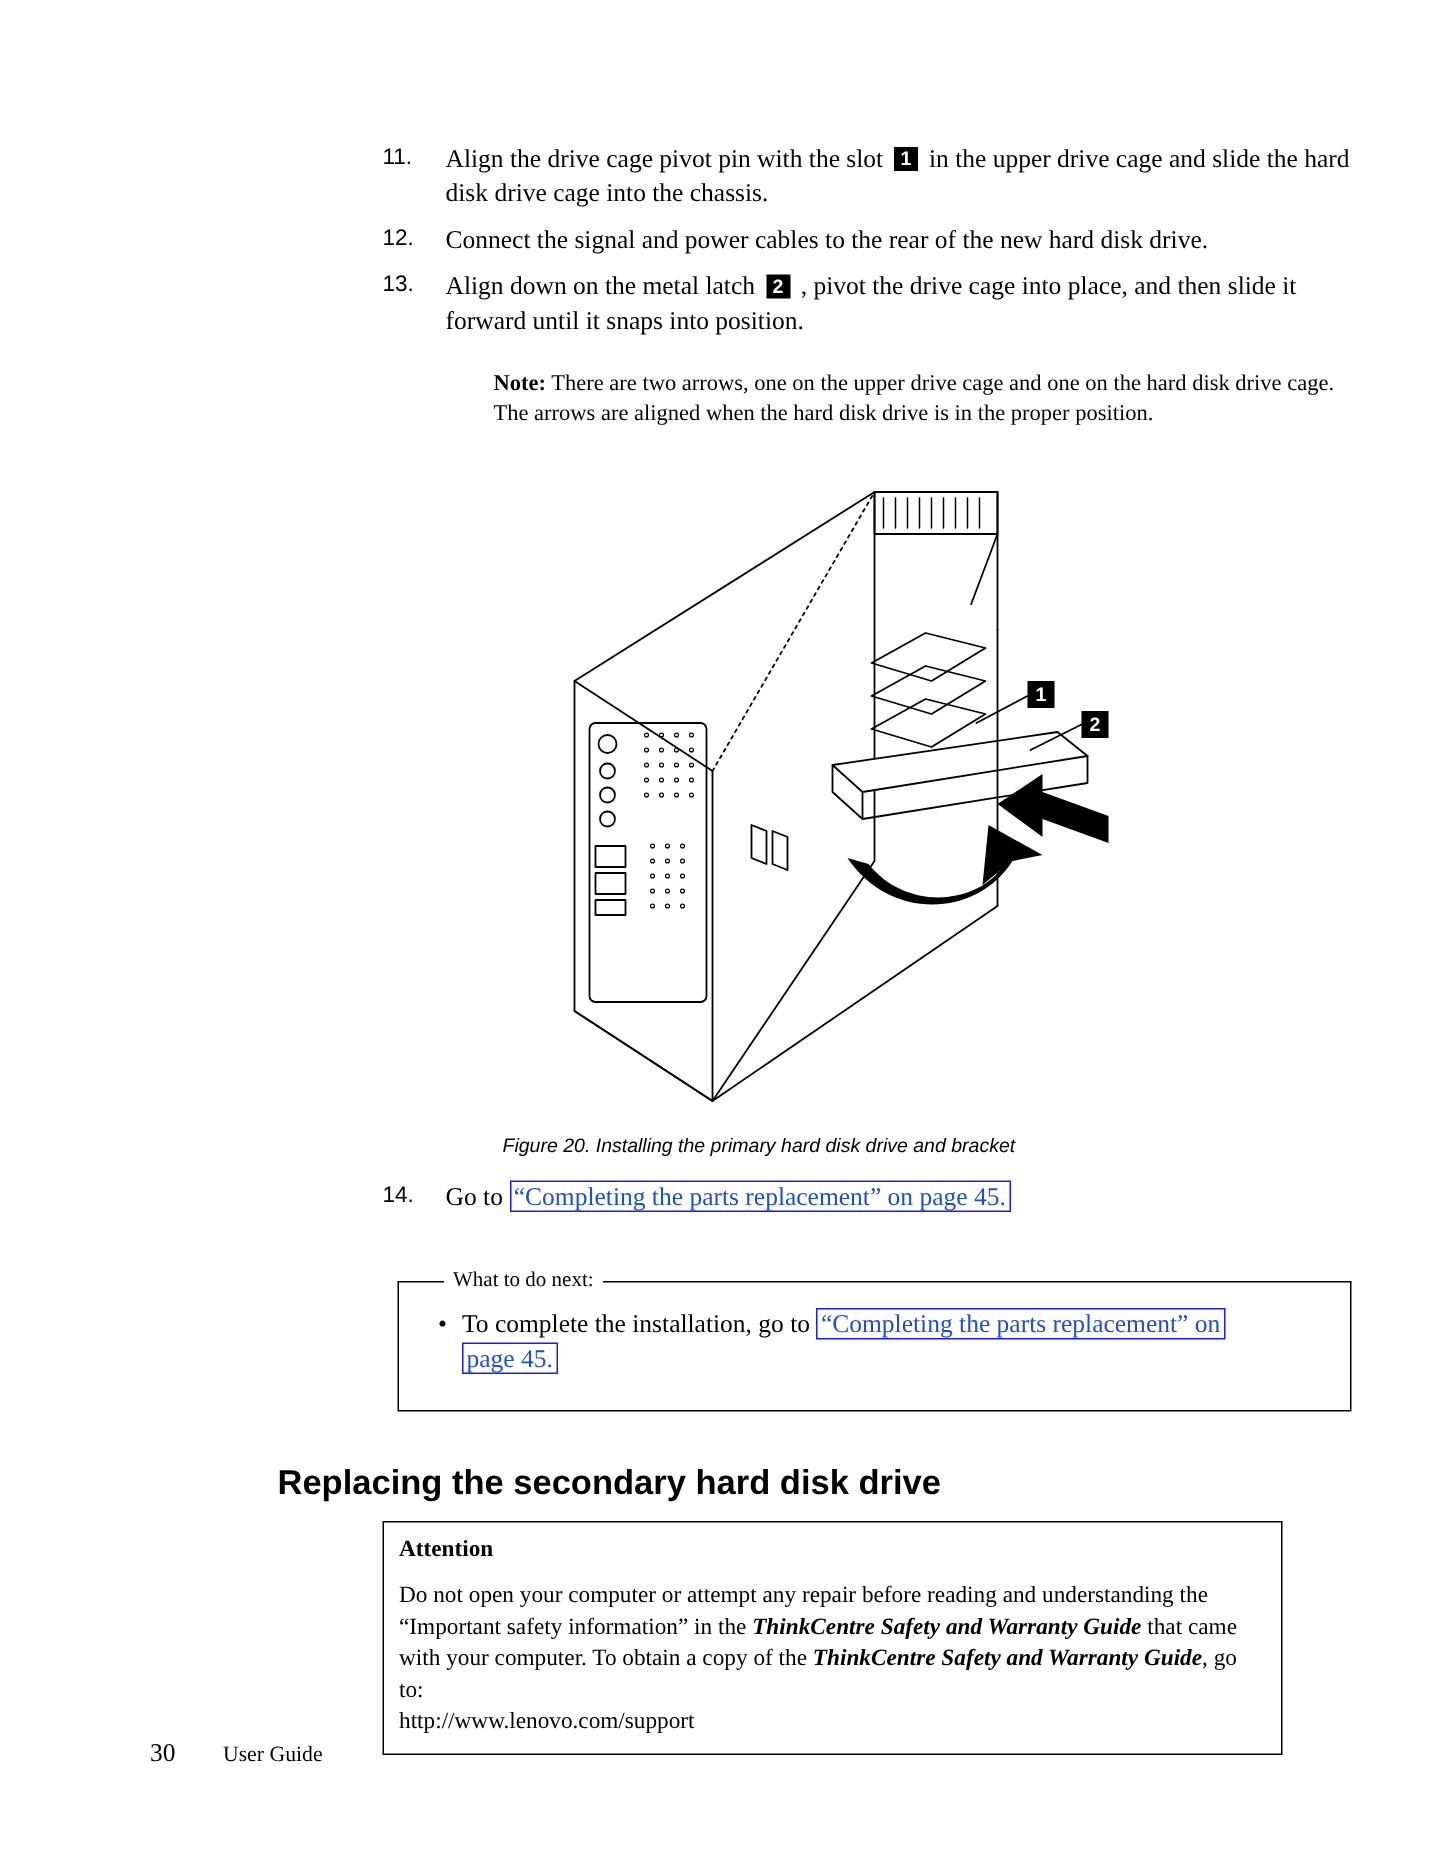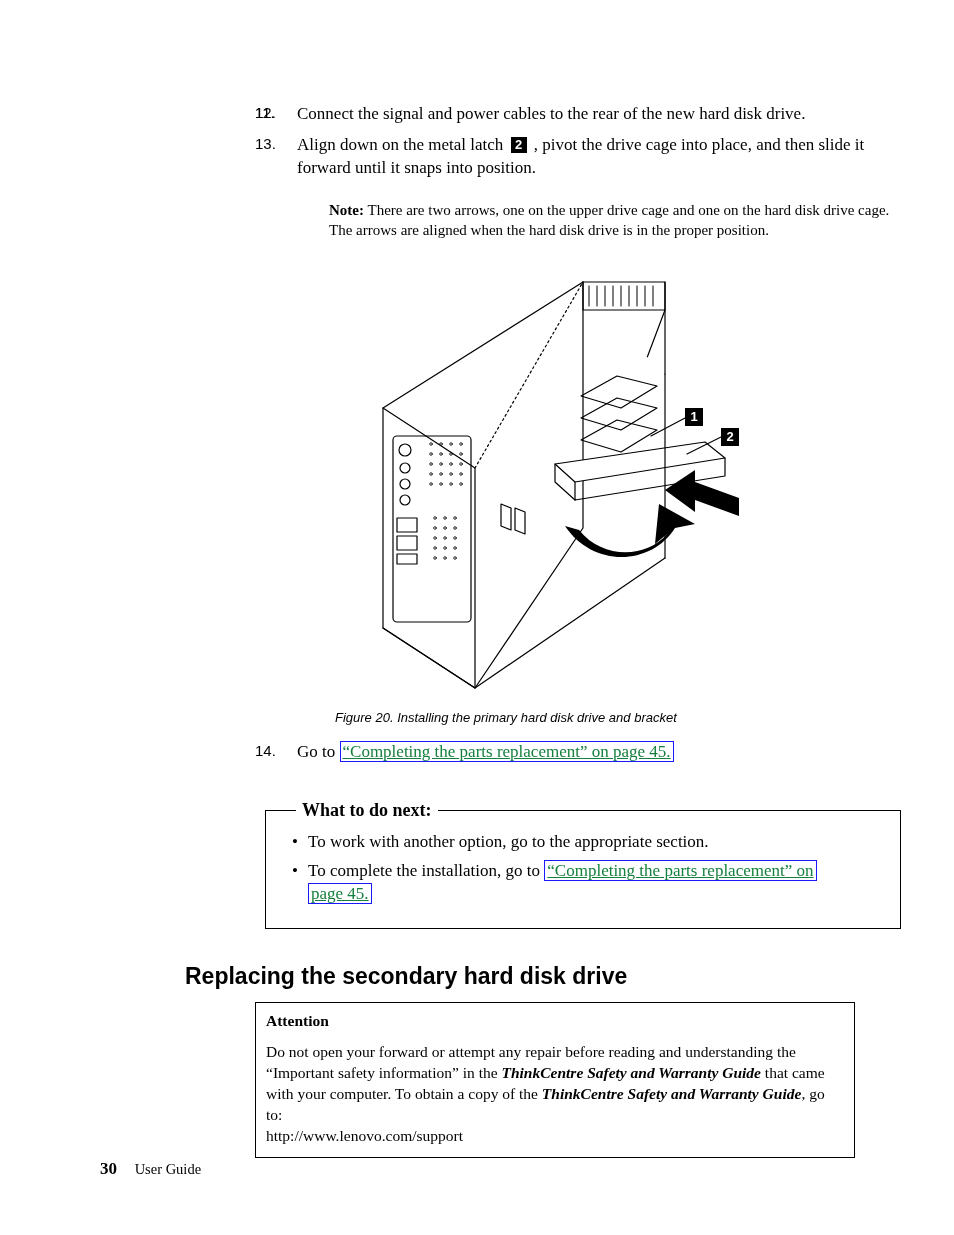--- a/index.html
+++ b/index.html
@@ -90,34 +90,33 @@
     font-style: italic;
     font-family: Helvetica, Arial, sans-serif;
     font-size: 13px;
     margin: 12px 0 0 -10px;
   }
 
   .link-box {
     display: inline;
     border: 1px solid #1a1aff;
     padding: 0 2px;
-    color: #15803d;
-    text-decoration: underline;
+    color: #1d4ed8;
   }
 
   fieldset.next-box {
     border: 1px solid #000;
     margin: 36px 0 0 0;
     padding: 10px 22px 16px 22px;
     font-size: 17px;
   }
   fieldset.next-box legend {
     padding: 0 6px;
-    font-weight: bold;
-    font-size: 18px;
+    font-weight: normal;
+    font-size: 14px;
     margin-left: 8px;
   }
   fieldset.next-box ul {
     list-style: none;
     margin: 0;
     padding: 0;
   }
   fieldset.next-box ul li {
     position: relative;
     padding-left: 20px;
@@ -156,35 +155,36 @@
   }
   .italic { font-style: italic; font-weight: bold; }
 
   .footer {
     position: absolute;
     left: 100px;
     bottom: 56px;
     font-size: 14.5px;
   }
   .footer .pn {
-    font-weight: bold;
+    font-weight: normal;
     font-size: 17px;
-    margin-right: 14px;
+    margin-right: 28px;
   }
 </style>
 </head>
 <body>
 
 <div class="page">
 
   <div class="content">
     <ol class="steps">
 
       <li>
         <span class="num">11.</span>
+        <span><span>Align the drive cage pivot pin with the slot </span><span class="callout">1</span><span> in the upper drive cage and slide the hard disk drive cage into the chassis.</span></span>
       </li>
 
       <li>
         <span class="num">12.</span>
         <span>Connect the signal and power cables to the rear of the new hard disk drive.</span>
       </li>
 
       <li>
         <span class="num">13.</span>
         <span><span>Align down on the metal latch </span><span class="callout">2</span><span> , pivot the drive cage into place, and then slide it forward until it snaps into position.</span></span>
@@ -298,36 +298,35 @@
         <span class="num">14.</span>
         <span>
           <span>Go to </span><a class="link-box">“Completing the parts replacement” on page 45.</a>
         </span>
       </li>
     </ol>
 
     <fieldset class="next-box">
       <legend>What to do next:</legend>
       <ul>
-        <li>To work with another option, go to the appropriate section.</li>
         <li>
           <span>To complete the installation, go to </span><a class="link-box">“Completing the parts replacement” on</a><br>
           <a class="link-box">page 45.</a>
         </li>
       </ul>
     </fieldset>
   </div>
 
   <h2 class="section-heading">Replacing the secondary hard disk drive</h2>
 
   <div class="section-body">
     <div class="attention-box">
       <span class="att-label">Attention</span>
       <span>
-        <span>Do not open your forward or attempt any repair before reading and understanding the “Important safety information” in the </span><span class="italic">ThinkCentre Safety and Warranty Guide</span><span> that came with your computer. To obtain a copy of the </span><span class="italic">ThinkCentre Safety and Warranty Guide</span><span>, go to:</span><br>
+        <span>Do not open your computer or attempt any repair before reading and understanding the “Important safety information” in the </span><span class="italic">ThinkCentre Safety and Warranty Guide</span><span> that came with your computer. To obtain a copy of the </span><span class="italic">ThinkCentre Safety and Warranty Guide</span><span>, go to:</span><br>
         <span>http://www.lenovo.com/support</span>
       </span>
     </div>
 
   </div>
 
   <div class="footer">
     <span class="pn">30</span>
     <span>User Guide</span>
   </div>

